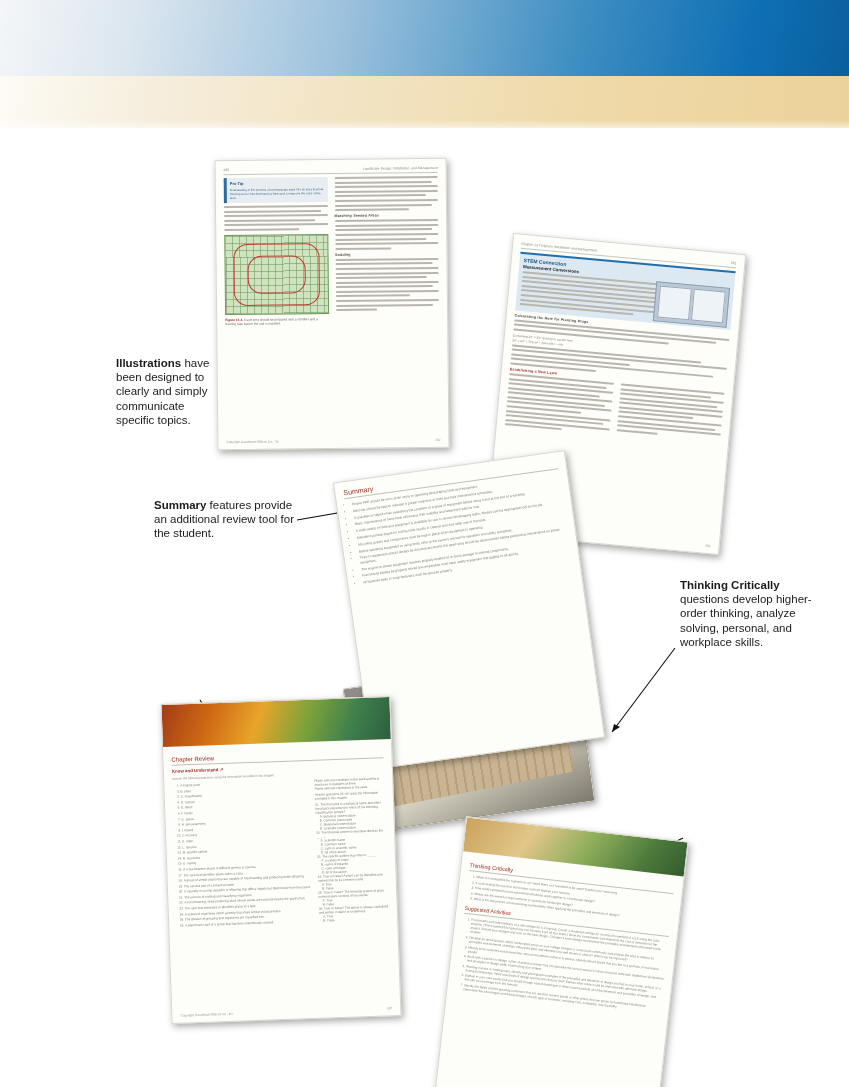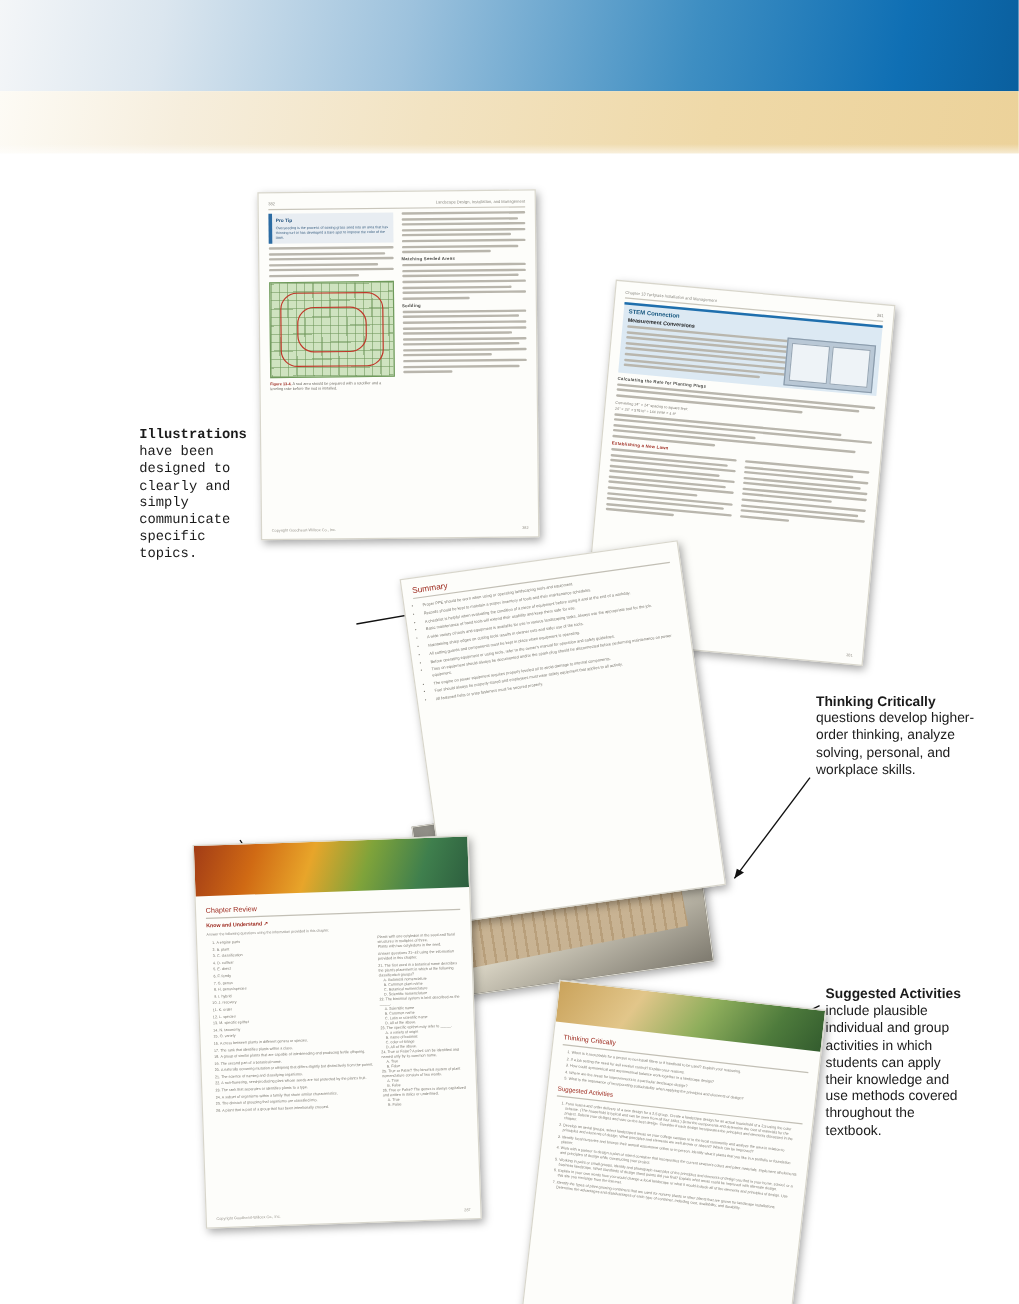--- a/index.html
+++ b/index.html
@@ -571,27 +571,27 @@
         <li>Work with a partner to design a plan of mixed container that incorporates the current season's colors and plant materials. Implement all elements and principles of design while constructing your project.</li>
         <li>Working in pairs or small groups, identify and photograph examples of the principles and elements of design you find in your home, school, or a business landscape. What standards of design stand points did you find? Explain what areas could be improved with alternate design.</li>
         <li>Explain in your own words how you would change a local landscape or what it would include all of the elements and principles of design. Use this site you envisage from the Internet.</li>
         <li>Identify the types of plant growing containers that are used for nursery plants or other plants that are grown for landscape installations. Determine the advantages and disadvantages of each type of container, including cost, availability, and durability.</li>
       </ol>
 
     </div>
   </div>
 
 
-  <div class="callout" style="left:116px; top:228px; width:104px;font-family:Liberation Mono, monospace;">
+  <div class="callout" style="left:116px; top:228px; width:104px;">
     <b>Illustrations</b><span> have been designed to clearly and simply communicate specific topics.</span>
   </div>
 
+  <div class="callout" style="left:154px; top:370px; width:150px;">
+    <b>Summary</b><span> features provide an additional review tool for the student.</span>
+  </div>
 
 
   <div class="callout" style="left:680px; top:450px; width:132px;">
     <b>Thinking Critically</b><span> questions develop higher-order thinking, analyze solving, personal, and workplace skills.</span>
   </div>
 
-  <div class="callout" style="left:688px; top:694px; width:118px;">
-    <b>Suggested Activities</b><span> include plausible individual and group activities in which students can apply their knowledge and use methods covered throughout the textbook.</span>
-  </div>
 
 </div>
 
 </body></html>

